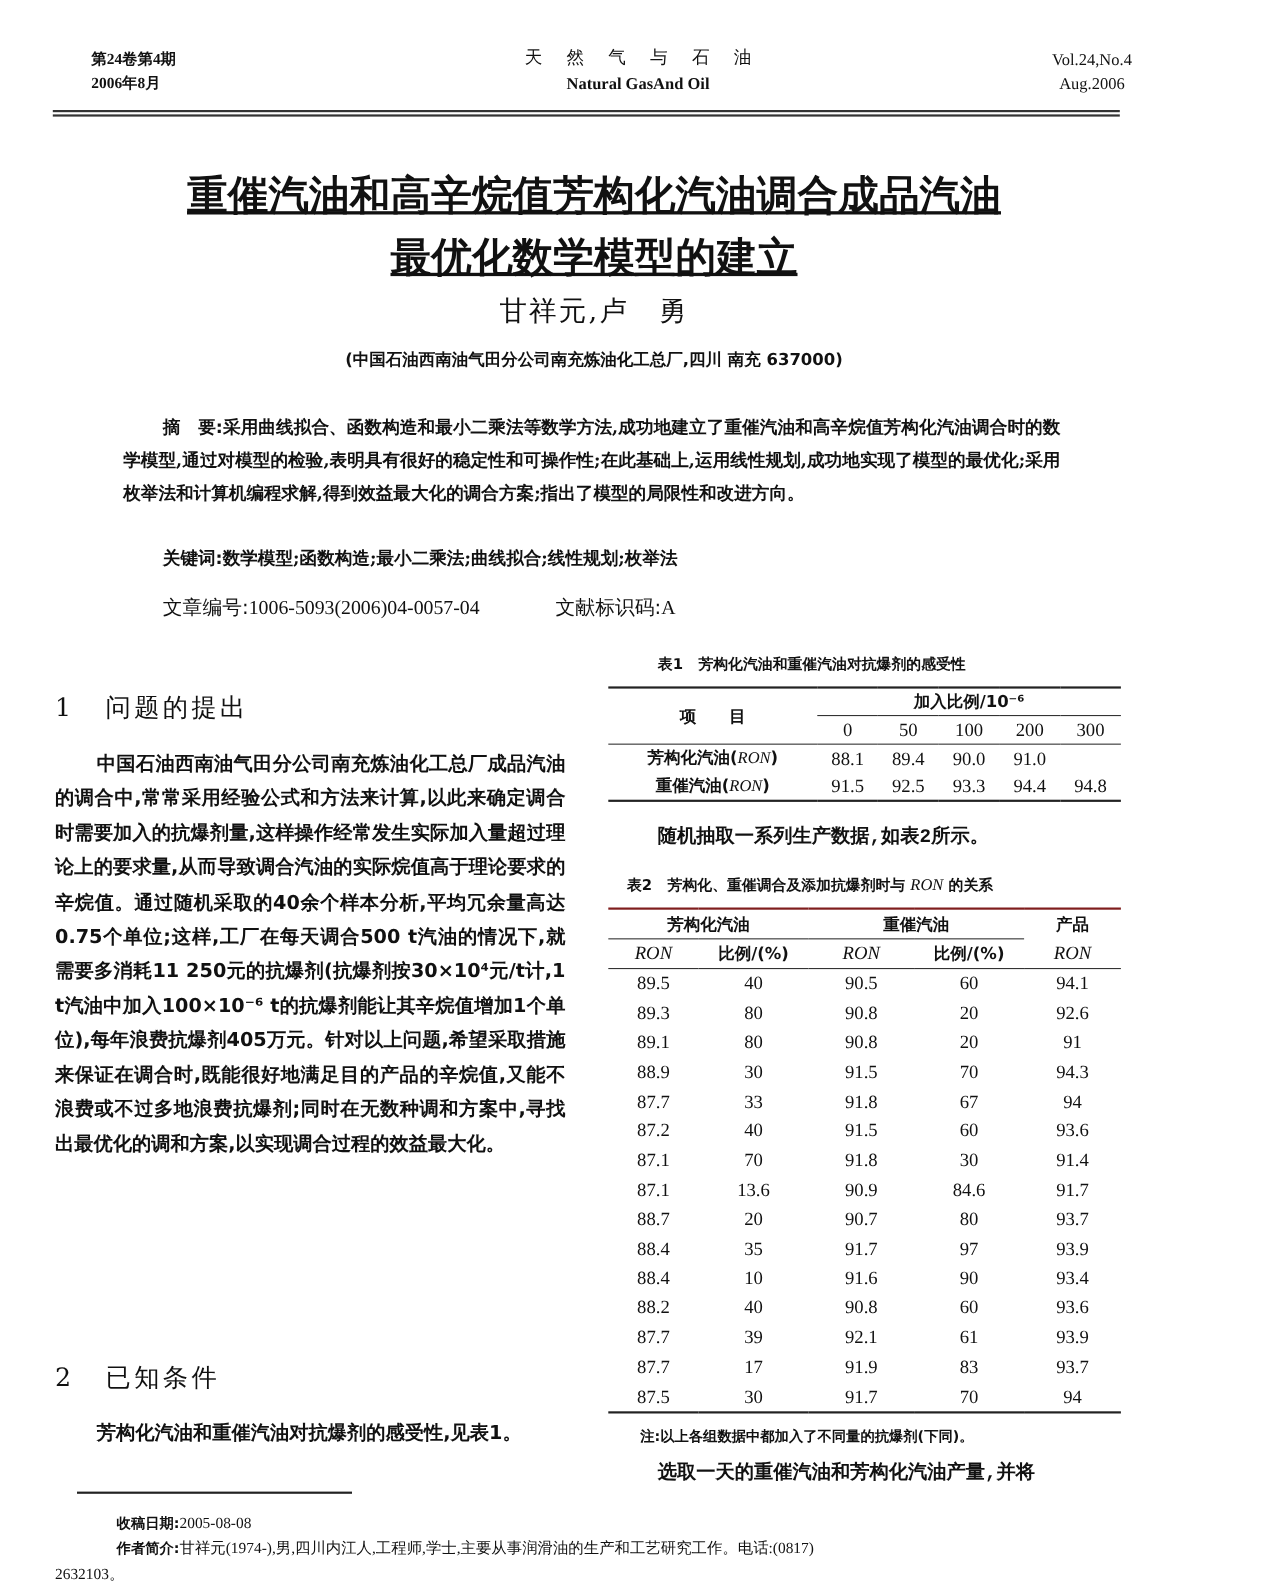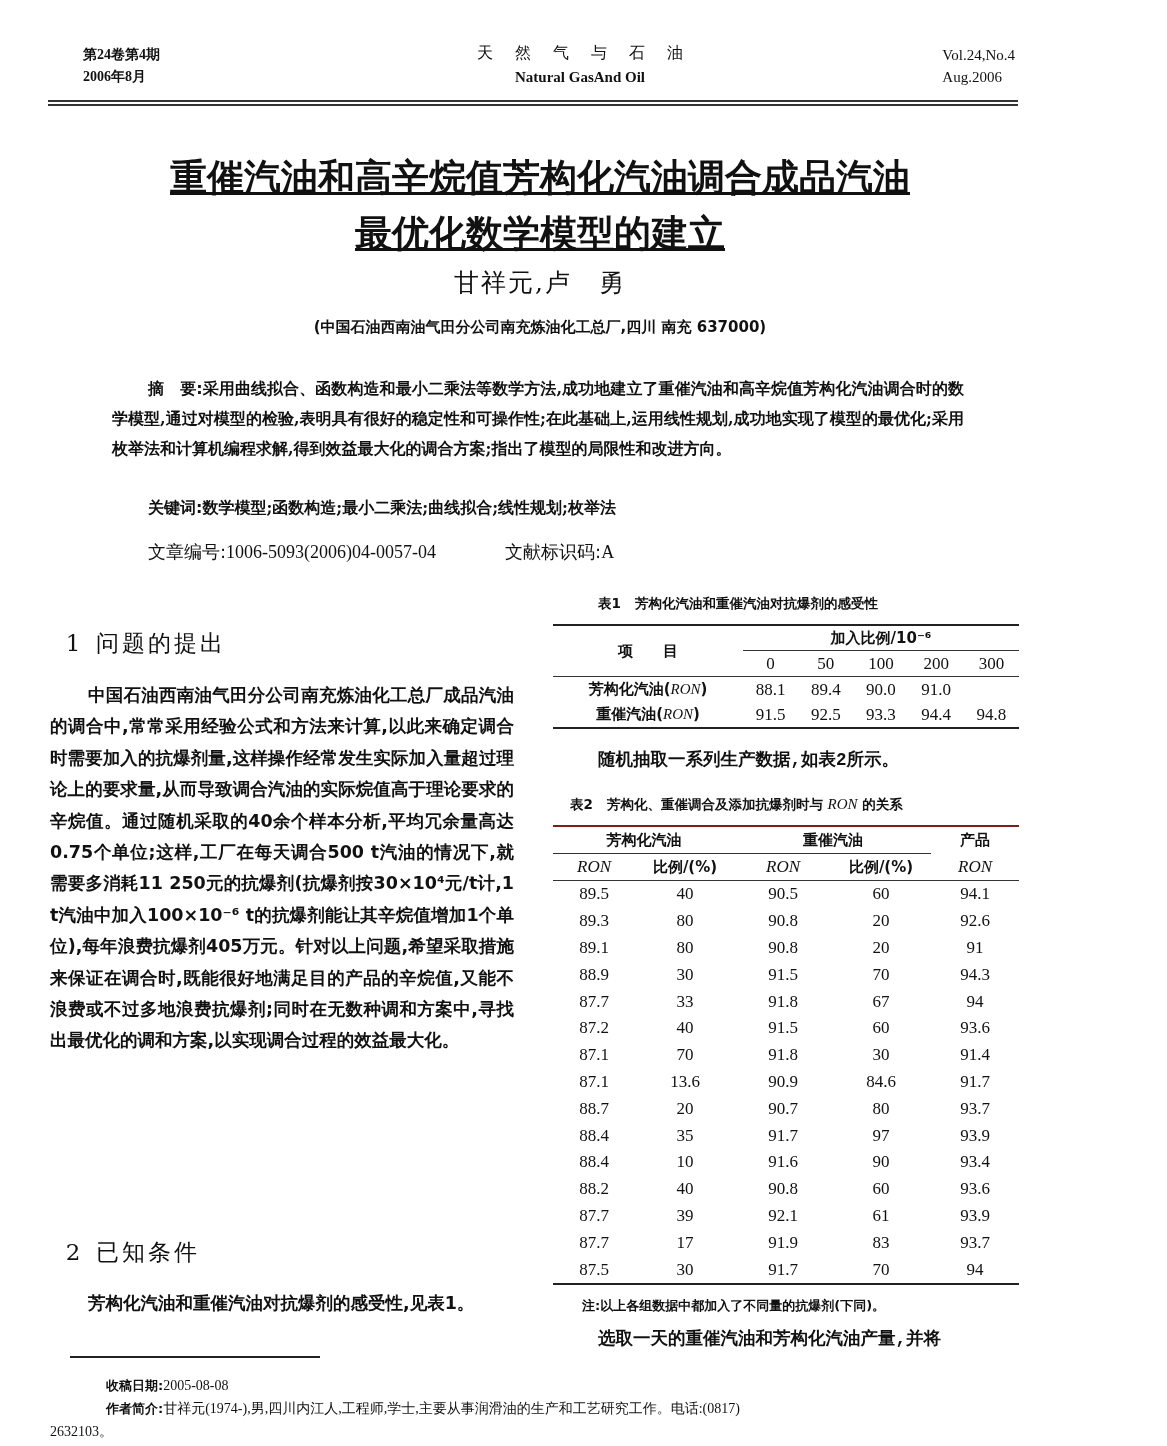--- a/index.html
+++ b/index.html
@@ -6,37 +6,37 @@
   body {
     width: 1167px; height: 1446px; position: relative; overflow: hidden;
     font-family: "DejaVu Serif", "Liberation Serif", serif; color: #111;
   }
   .abs { position: absolute; }
   
   .hdr-left { left: 50px; top: 44px; font-size: 14px; font-weight: bold; line-height: 22px; font-family: "Liberation Serif", "DejaVu Serif", serif; margin-left: 33px; }
   .hdr-center { left: 380px; width: 400px; top: 40px; text-align: center; font-family: "Liberation Serif", "DejaVu Serif", serif; }
   .hdr-center .cn { font-size: 16px; letter-spacing: 22px; line-height: 26px; padding-left: 22px; }
   .hdr-center .en { font-size: 15px; font-weight: bold; line-height: 22px; }
-  .hdr-right { right: 152px; top: 44px; text-align: left; font-size: 15px; line-height: 22px; font-family: "Liberation Serif", "DejaVu Serif", serif; }
+  .hdr-right { right: 138px; top: 44px; text-align: center; font-size: 15px; line-height: 22px; font-family: "Liberation Serif", "DejaVu Serif", serif; }
   .hdr-rule { left: 48px; width: 970px; top: 100px; height: 6px; border-top: 2px solid #333; border-bottom: 2px solid #333; box-sizing: border-box; }
 
   .title { left: 60px; width: 960px; top: 150px; text-align: center; font-family: "DejaVu Sans", "Liberation Sans", sans-serif; font-weight: bold; font-size: 37px; line-height: 56px; text-decoration: underline; }
   .authors { left: 60px; width: 960px; top: 266px; text-align: center; font-size: 25px; letter-spacing: 2px; }
   .affil { left: 60px; width: 960px; top: 318px; text-align: center; font-size: 15px; font-weight: bold; font-family: "DejaVu Sans", "Liberation Sans", sans-serif; }
 
   .abstract { left: 112px; width: 852px; top: 374px; font-size: 16px; line-height: 30px; font-weight: bold; text-align: justify; }
   .abstract .lbl { font-family: "DejaVu Sans", sans-serif; }
   .abstract p { margin: 0; text-indent: 36px; }
   .kw { left: 148px; top: 498px; font-size: 16px; font-weight: bold; }
   .kw .lbl, .artno .lbl { font-family: "DejaVu Sans", sans-serif; }
   .artno { left: 148px; top: 540px; font-size: 18px; font-weight: normal; font-family: "Liberation Serif", serif; }
   .artno .sep { display: inline-block; width: 60px; }
 
   
-  .sec { left: 50px; font-size: 23px; font-family: "DejaVu Serif", serif; text-align: center; }
+  .sec { left: 50px; font-size: 23px; font-family: "DejaVu Serif", serif; }
   .sec .num { display: inline-block; width: 46px; }
   .body { left: 50px; width: 464px; font-size: 17.5px; line-height: 31.4px; font-weight: bold; text-align: justify; font-family: "DejaVu Sans", "Liberation Sans", sans-serif; }
   .body p { margin: 0; text-indent: 38px; }
   .footrule { left: 70px; width: 250px; top: 1356px; border-top: 2px solid #222; }
   .foot { left: 50px; width: 990px; top: 1374px; font-size: 14px; line-height: 23px; font-family: "Liberation Serif", serif; }
   .foot p { margin: 0; }
   .foot .ind { padding-left: 56px; }
   .foot .lbl { font-weight: bold; font-family: "DejaVu Sans", sans-serif; font-size: 13px; }
 
   

